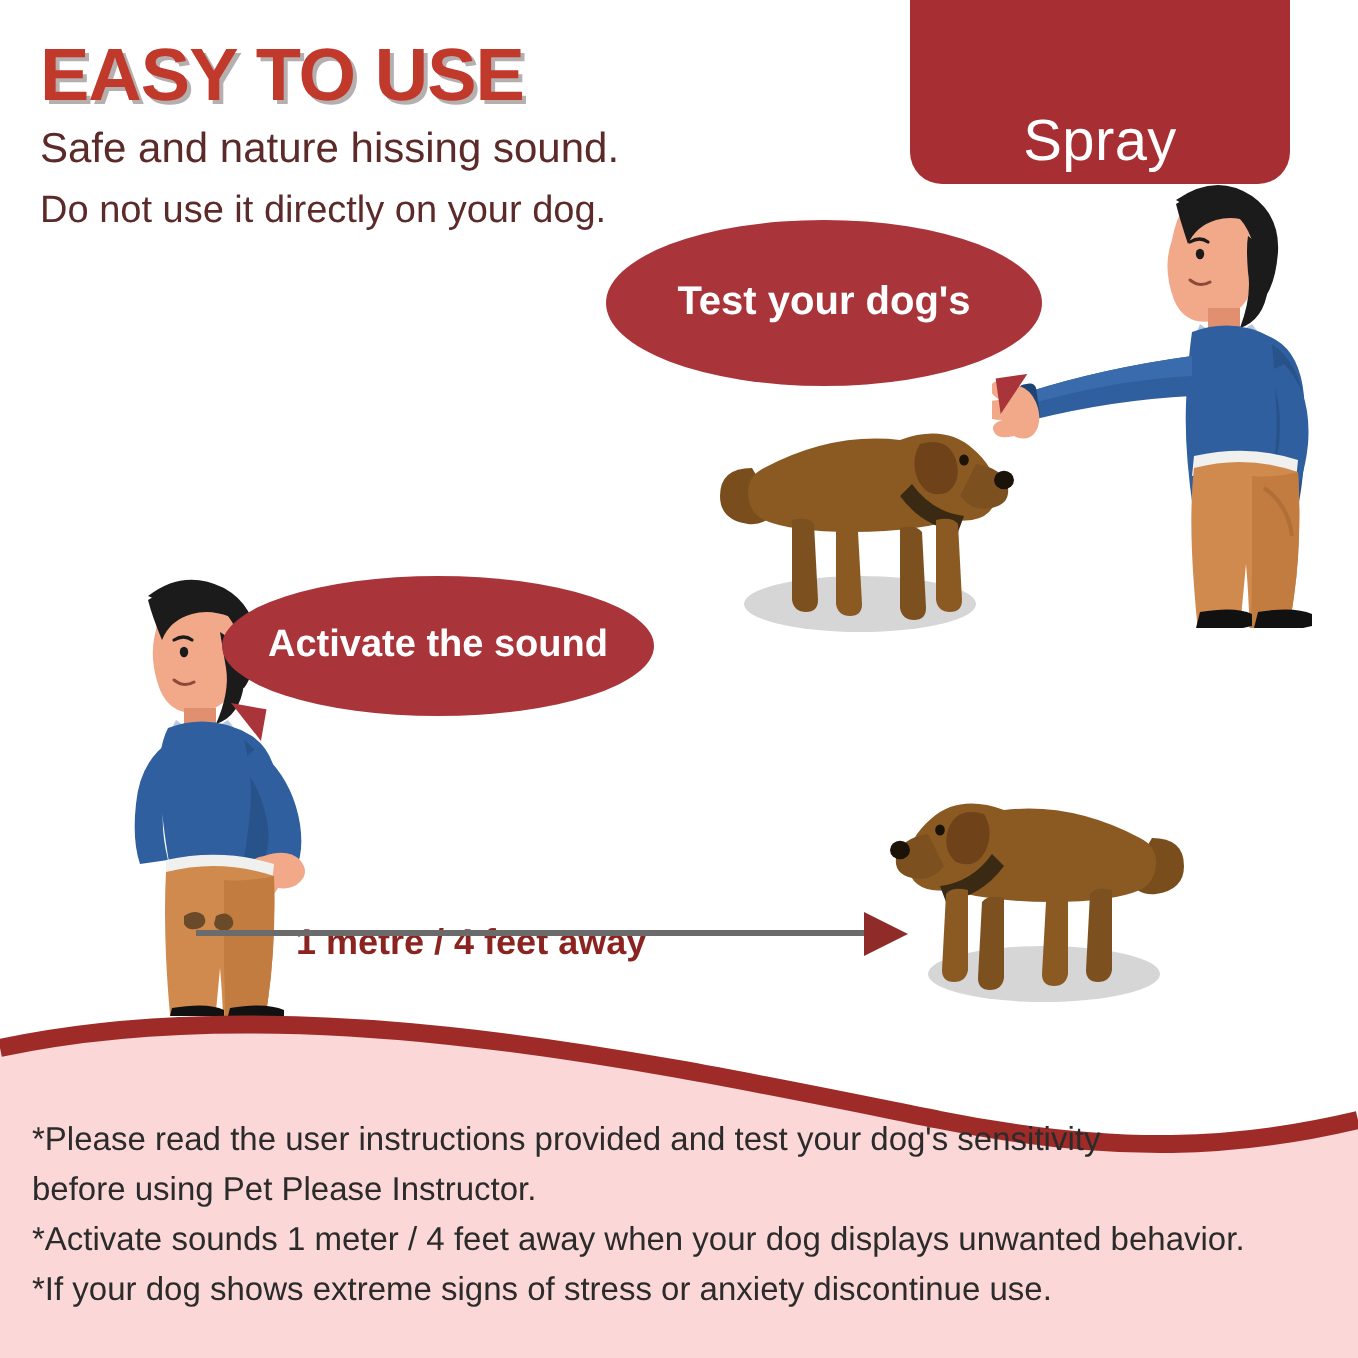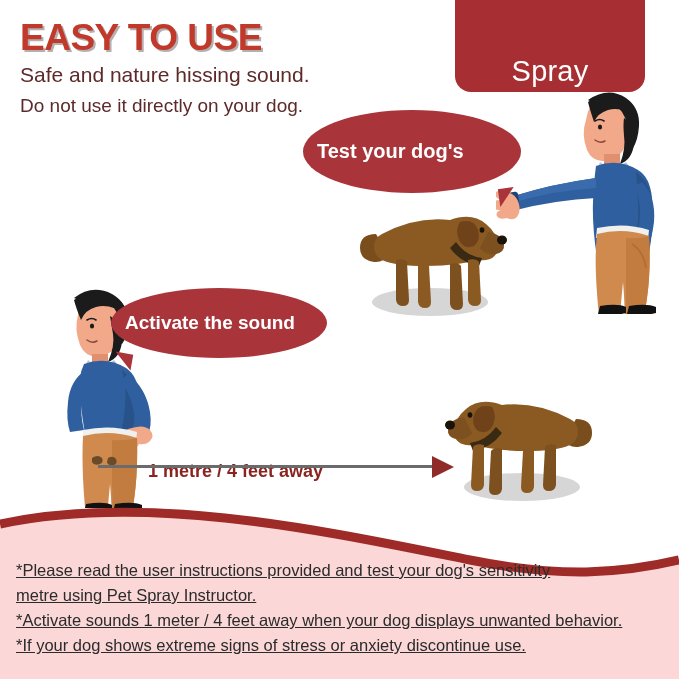--- a/index.html
+++ b/index.html
@@ -37,21 +37,21 @@
     padding-bottom:6px;box-sizing:border-box;
   }
   .badge span{
     color:#ffffff;font-size:29px;line-height:1.04;font-weight:400;
     letter-spacing:0.2px;display:block;text-align:left;
   }
 
   
   .bubble{
     position:absolute;background:#a9343a;border-radius:50%;
-    display:flex;align-items:center;
+    display:flex;align-items:center;justify-content:center;
     color:#fff;text-align:center;font-weight:bold;
   }
   .bubble .btext{padding:0 14px;line-height:1.18;}
   .bub-top{left:303px;top:110px;width:218px;height:83px;font-size:20px;}
   .bub-top .tail{
     position:absolute;right:6px;bottom:-13px;width:0;height:0;
     border-left:16px solid #a9343a;
     border-bottom:18px solid transparent;
     transform:rotate(-8deg);
   }
@@ -75,21 +75,21 @@
     position:absolute;left:432px;top:456px;width:0;height:0;
     border-left:22px solid #8f2b28;
     border-top:11px solid transparent;
     border-bottom:11px solid transparent;
   }
 
   
   .wave{position:absolute;left:0;top:498px;width:679px;height:181px;}
   .footer-text{
     position:absolute;left:16px;top:558px;width:660px;
-    font-size:16.5px;line-height:1.52;color:#2b2b2b;text-decoration:underline;
+    font-size:16.5px;line-height:1.52;color:#2b2b2b;
   }
   .footer-text p{margin:0;white-space:nowrap;}
 
   
   .person{position:absolute;}
   .dog{position:absolute;}
 </style>
 </head>
 <body>
 
@@ -248,18 +248,18 @@
   <div class="dist-line"></div>
   <div class="dist-head"></div>
 
   <svg class="wave" width="679" height="181" viewBox="0 0 679 181" preserveAspectRatio="none">
     <path d="M0 26 C 150 -6 330 34 470 62 C 560 80 620 76 679 62 L 679 181 L 0 181 Z" fill="#fbd7d7"></path>
     <path d="M0 26 C 150 -6 330 34 470 62 C 560 80 620 76 679 62" stroke="#9e2b28" stroke-width="9" fill="none"></path>
   </svg>
 
   <div class="footer-text">
     <p>*Please read the user instructions provided and test your dog's sensitivity</p>
-    <p>metre using Pet Spray Instructor.</p>
+    <p>before using Pet Please Instructor.</p>
     <p>*Activate sounds 1 meter / 4 feet away when your dog displays unwanted behavior.</p>
     <p>*If your dog shows extreme signs of stress or anxiety discontinue use.</p>
   </div>
 
 </div>
 
 </body></html>

